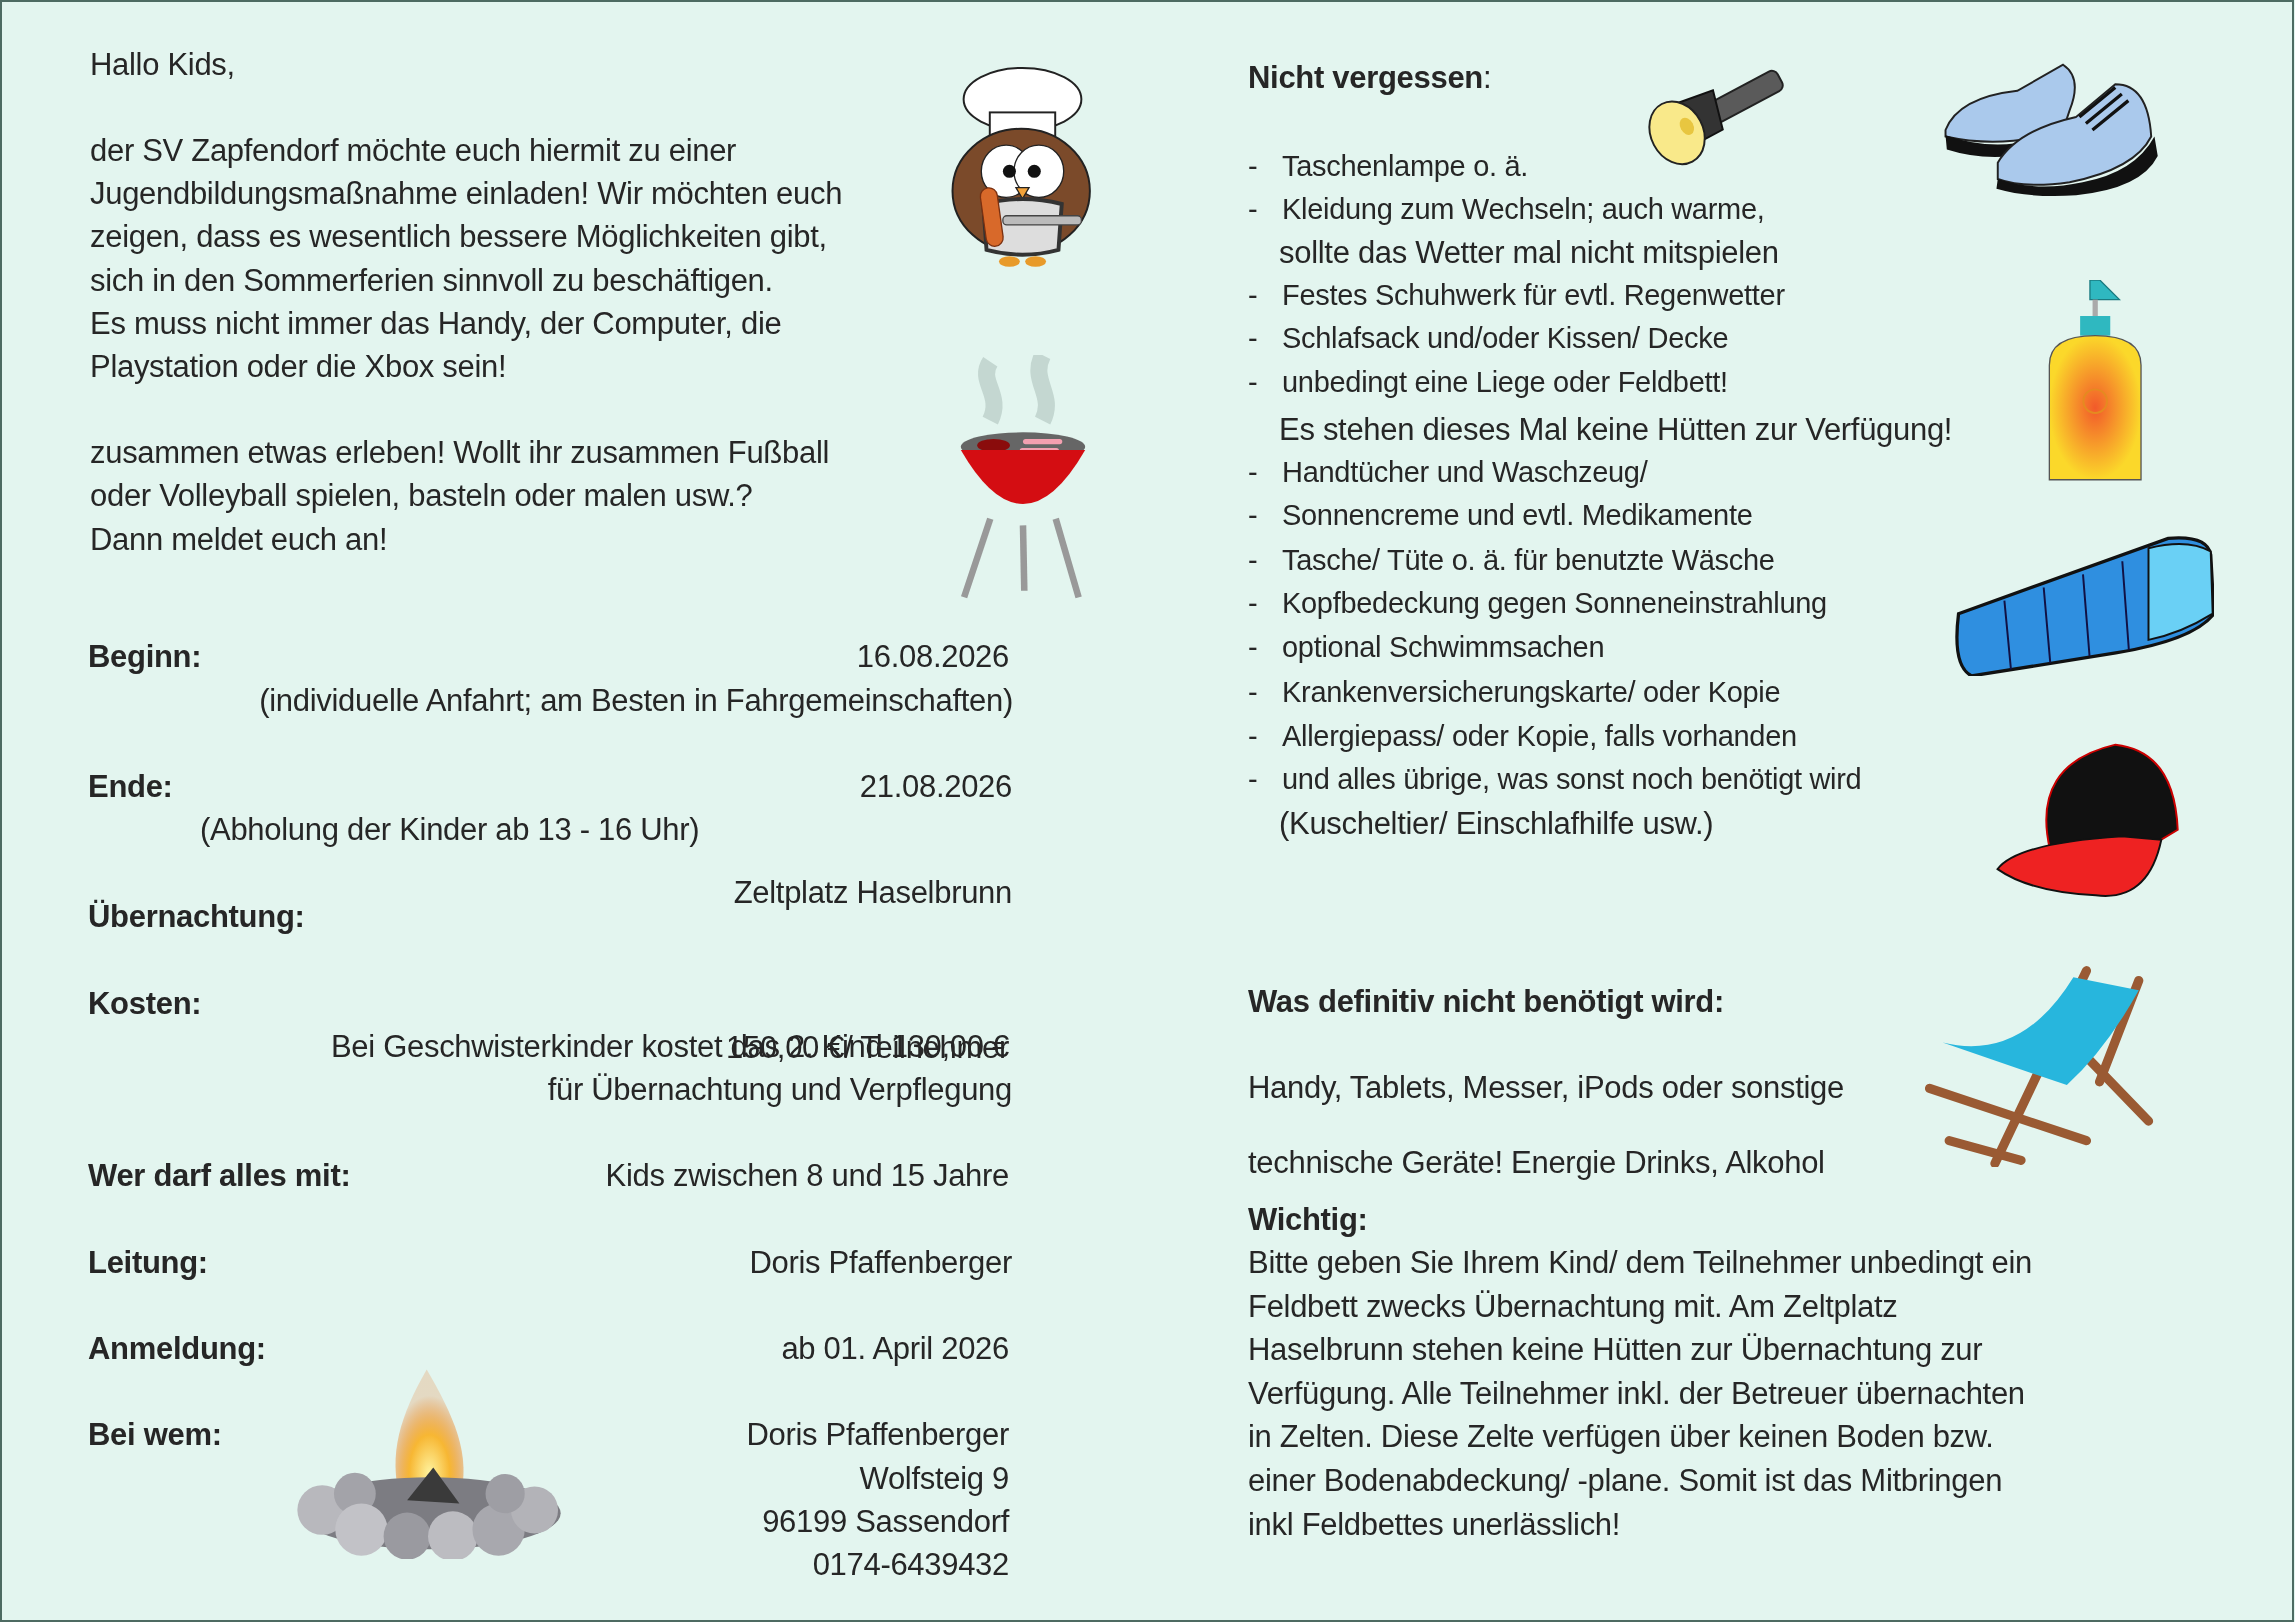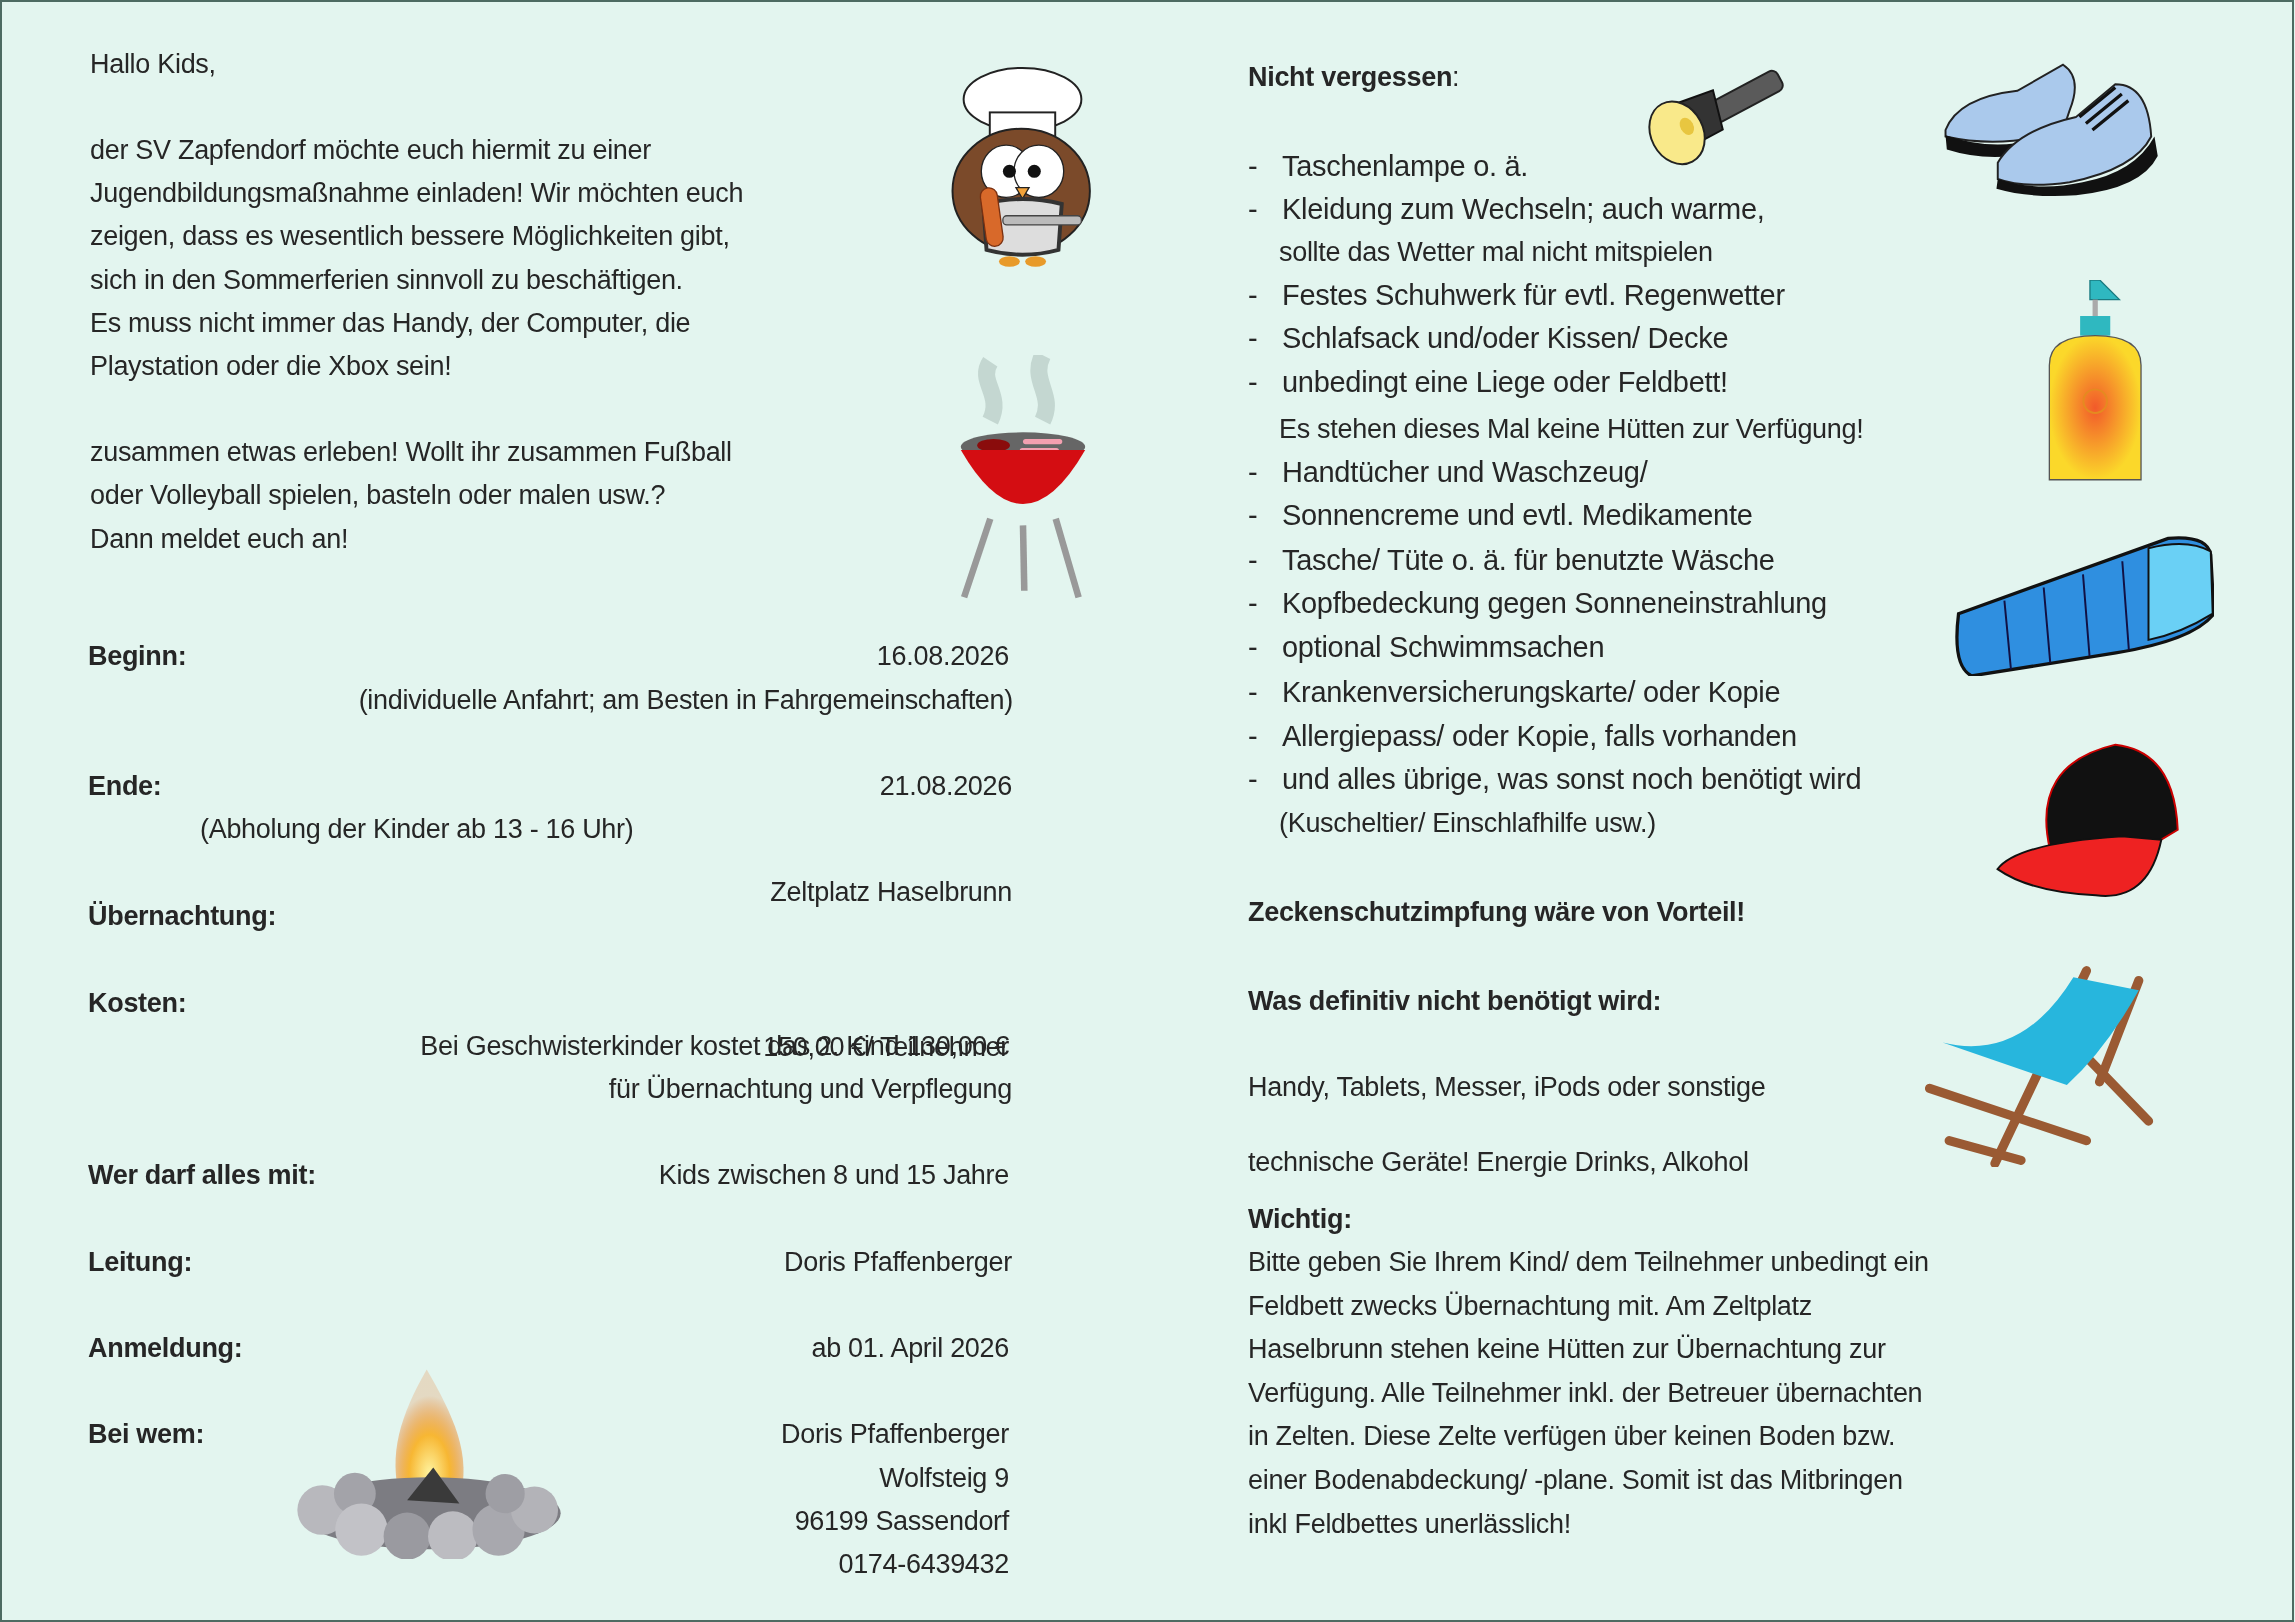--- a/index.html
+++ b/index.html
@@ -8,21 +8,21 @@
     background: #e3f5ef;
     font-family: "Liberation Sans", "DejaVu Sans", sans-serif;
     color: #262626;
   }
   .page {
     position: absolute; left: 0; top: 0;
     width: 2290px; height: 1618px;
     border: 2.6px solid #4d6b62;
     background: #e3f5ef;
   }
-  .t { position: absolute; font-size: 27px; line-height: 43px; white-space: nowrap; letter-spacing: -0.3px; }
+  .t { position: absolute; font-size: 31px; line-height: 43px; white-space: nowrap; letter-spacing: -0.3px; }
   .b { font-weight: bold; }
   .r { text-align: right; }
   .ill { position: absolute; }
   .bullet { position: absolute; font-size: 29px; line-height: 43px; white-space: nowrap; letter-spacing: -0.3px; }
   .bullet .dash { position: absolute; left: 0; }
   .bullet .txt { position: absolute; left: 34px; }
 </style>
 </head>
 <body>
 
@@ -173,21 +173,20 @@
   <div class="bullet" style="left:1246px; top:713px;">
       <span class="dash">-</span>
       <span class="txt">Allergiepass/ oder Kopie, falls vorhanden</span>
     </div>
   <div class="bullet" style="left:1246px; top:756px;">
       <span class="dash">-</span>
       <span class="txt">und alles übrige, was sonst noch benötigt wird</span>
     </div>
   <div class="t" style="left:1277px; top:800px;">(Kuscheltier/ Einschlafhilfe usw.)</div>
 
-  <div class="t b" style="left:1246px; top:889px;">Zeckenschutzimpfung wäre von Vorteil!</div>
 
   <div class="t b" style="left:1246px; top:978px;">Was definitiv nicht benötigt wird:</div>
   <div class="t" style="left:1246px; top:1064px;">Handy, Tablets, Messer, iPods oder sonstige</div>
   <div class="t" style="left:1246px; top:1107px;margin-top:32px;">technische Geräte! Energie Drinks, Alkohol</div>
 
   <div class="t b" style="left:1246px; top:1196px;">Wichtig:</div>
   <div class="t" style="left:1246px; top:1239px;">Bitte geben Sie Ihrem Kind/ dem Teilnehmer unbedingt ein</div>
   <div class="t" style="left:1246px; top:1283px;">Feldbett zwecks Übernachtung mit. Am Zeltplatz</div>
   <div class="t" style="left:1246px; top:1326px;">Haselbrunn stehen keine Hütten zur Übernachtung zur</div>
   <div class="t" style="left:1246px; top:1370px;">Verfügung. Alle Teilnehmer inkl. der Betreuer übernachten</div>

